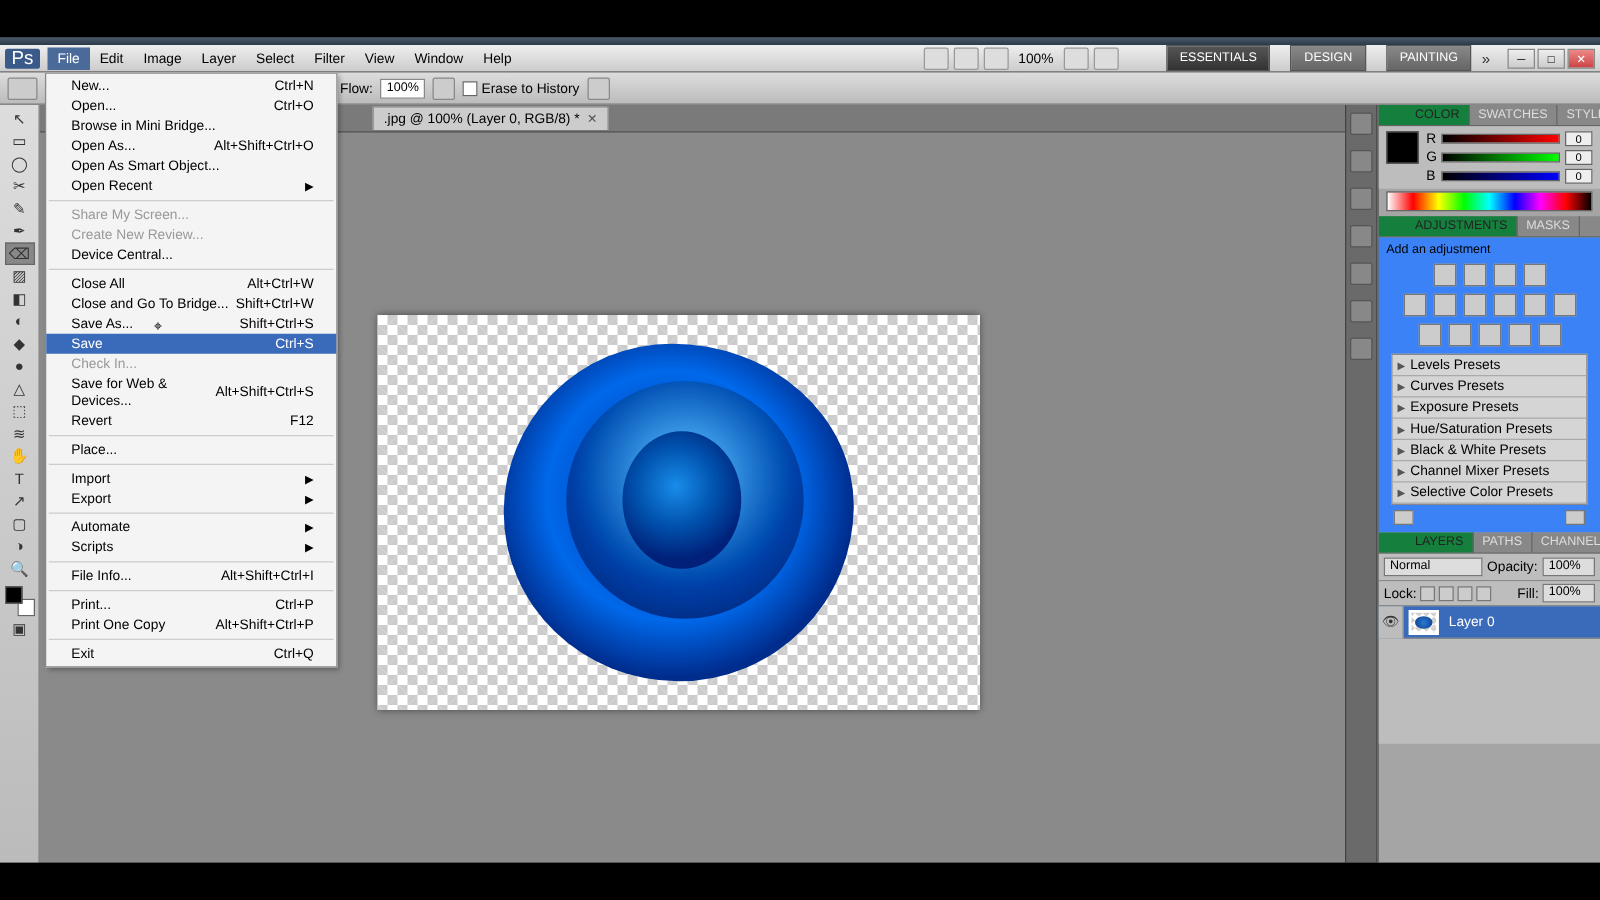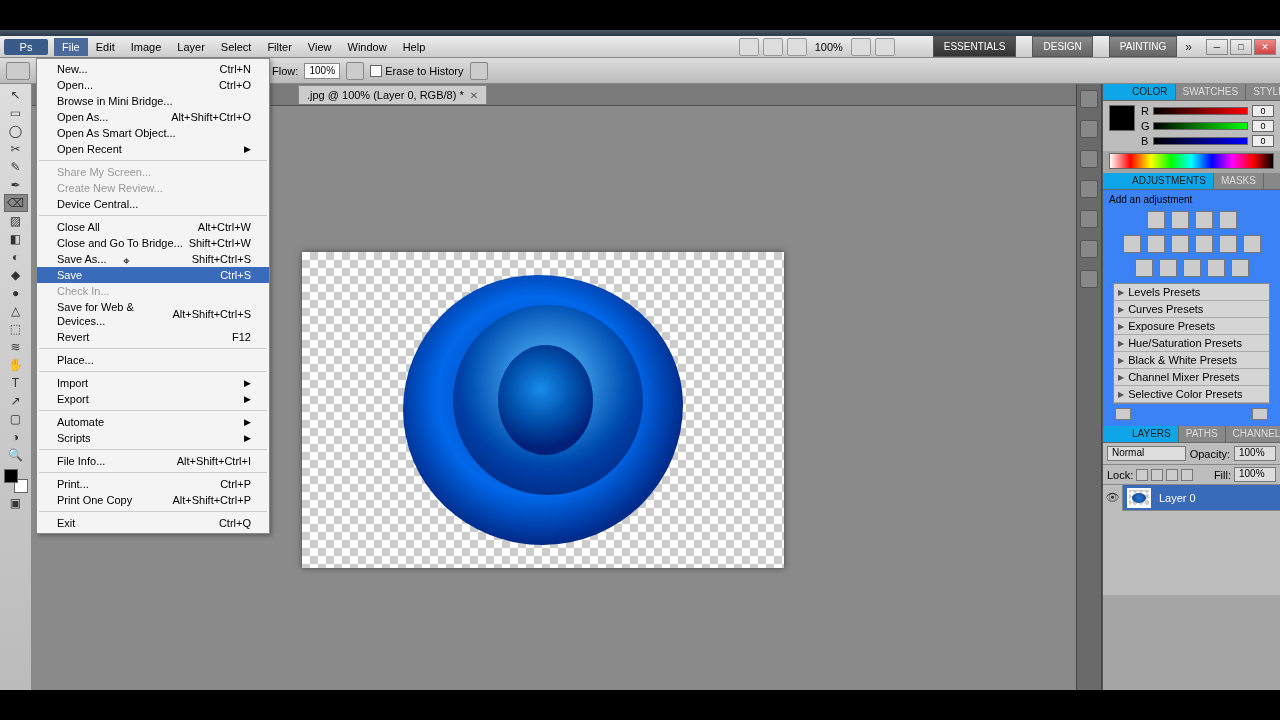--- a/index.html
+++ b/index.html
@@ -1,20 +1,20 @@
 <!DOCTYPE html>
 <html><head>
 <meta charset="utf-8">
 <style>
 * { margin: 0; padding: 0; box-sizing: border-box; font-family: Tahoma, sans-serif; font-size: 11px; }
 body { background: #000; width: 1280px; height: 720px; overflow: hidden; }
 .app { position: absolute; top: 30px; left: 0; width: 1280px; height: 660px; background: #535353; }
 .titlebar { height: 6px; background: linear-gradient(#4a5a6a,#2a3a4a); }
 .menubar { height: 22px; background: linear-gradient(#eee,#ccc); border-bottom: 1px solid #888; display: flex; align-items: center; padding: 0 4px; position: relative; }
-.ps-logo { width: 44px; height: 16px; background: #3a5a8a; margin-right: 6px; border-radius: 2px; font-size: 11px; color: #fff; display: flex; align-items: center; justify-content: center; }
+.ps-logo { width: 28px; height: 16px; background: #3a5a8a; margin-right: 6px; border-radius: 2px; font-size: 15px; color: #fff; display: flex; align-items: center; justify-content: center; }
 .menu-item { padding: 3px 8px; cursor: default; }
 .menu-item.active { background: #4a6a9a; color: #fff; }
 .menu-spacer { flex: 1; }
 .menu-icon { width: 20px; height: 18px; margin: 0 2px; border: 1px solid #999; background: #ddd; border-radius: 2px; }
 .zoom-pct { font-size: 11px; padding: 0 6px; }
 .workspace-btn { padding: 4px 10px; background: linear-gradient(#888,#666); color: #fff; border: 1px solid #555; font-size: 10px; margin-left: 16px; }
 .workspace-btn.active { background: linear-gradient(#555,#333); }
 .chevrons { padding: 0 8px; font-size: 12px; color: #333; }
 .win-btns { display: flex; margin-left: 4px; }
 .win-btn { width: 22px; height: 16px; border: 1px solid #888; background: linear-gradient(#eee,#ccc); margin-left: 2px; font-size: 9px; display: flex; align-items: center; justify-content: center; }
@@ -56,21 +56,21 @@
 .rose::before, .rose::after { content:''; position:absolute; border-radius:50%; }
 .rose::before { inset: 30px 40px 50px 50px; background: radial-gradient(circle at 50% 40%, #6ac0f5, #0a4aa0 60%, #042a6a); }
 .rose::after { inset: 70px 90px 90px 95px; background: radial-gradient(circle at 45% 40%, #2a8ad8, #04307a 70%); }
 
 .dock-col { width: 26px; background: #6a6a6a; border-left: 1px solid #444; border-right: 1px solid #444; display: flex; flex-direction: column; align-items: center; padding-top: 6px; gap: 12px; }
 .dock-icon { width: 18px; height: 18px; background: #888; border: 1px solid #555; border-radius: 2px; }
 
 .panels { width: 178px; background: #a5a5a5; border-left: 1px solid #555; display: flex; flex-direction: column; }
 .panel-tabs { display: flex; background: #888; border-bottom: 1px solid #666; height: 17px; }
 .ptab { padding: 2px 7px; font-size: 10px; color: #ddd; border-right: 1px solid #666; }
-.ptab.active { background: #0ea5e9; color: #222; padding-left: 29px; }
+.ptab.active { background: #15803d; color: #222; padding-left: 29px; }
 .panel-body { background: #bdbdbd; padding: 4px 6px; font-size: 10px; }
 
 .color-panel { display: flex; gap: 6px; align-items: flex-start; }
 .color-swatch-big { width: 26px; height: 26px; border: 1px solid #666; background: #000; }
 .sliders { flex: 1; display: flex; flex-direction: column; gap: 3px; }
 .slider-row { display: flex; align-items: center; gap: 4px; }
 .slider-row .ch { width: 8px; }
 .slider-bar { flex: 1; height: 8px; border: 1px solid #666; }
 .slider-bar.r { background: linear-gradient(to right,#000,#f00); }
 .slider-bar.g { background: linear-gradient(to right,#000,#0f0); }

